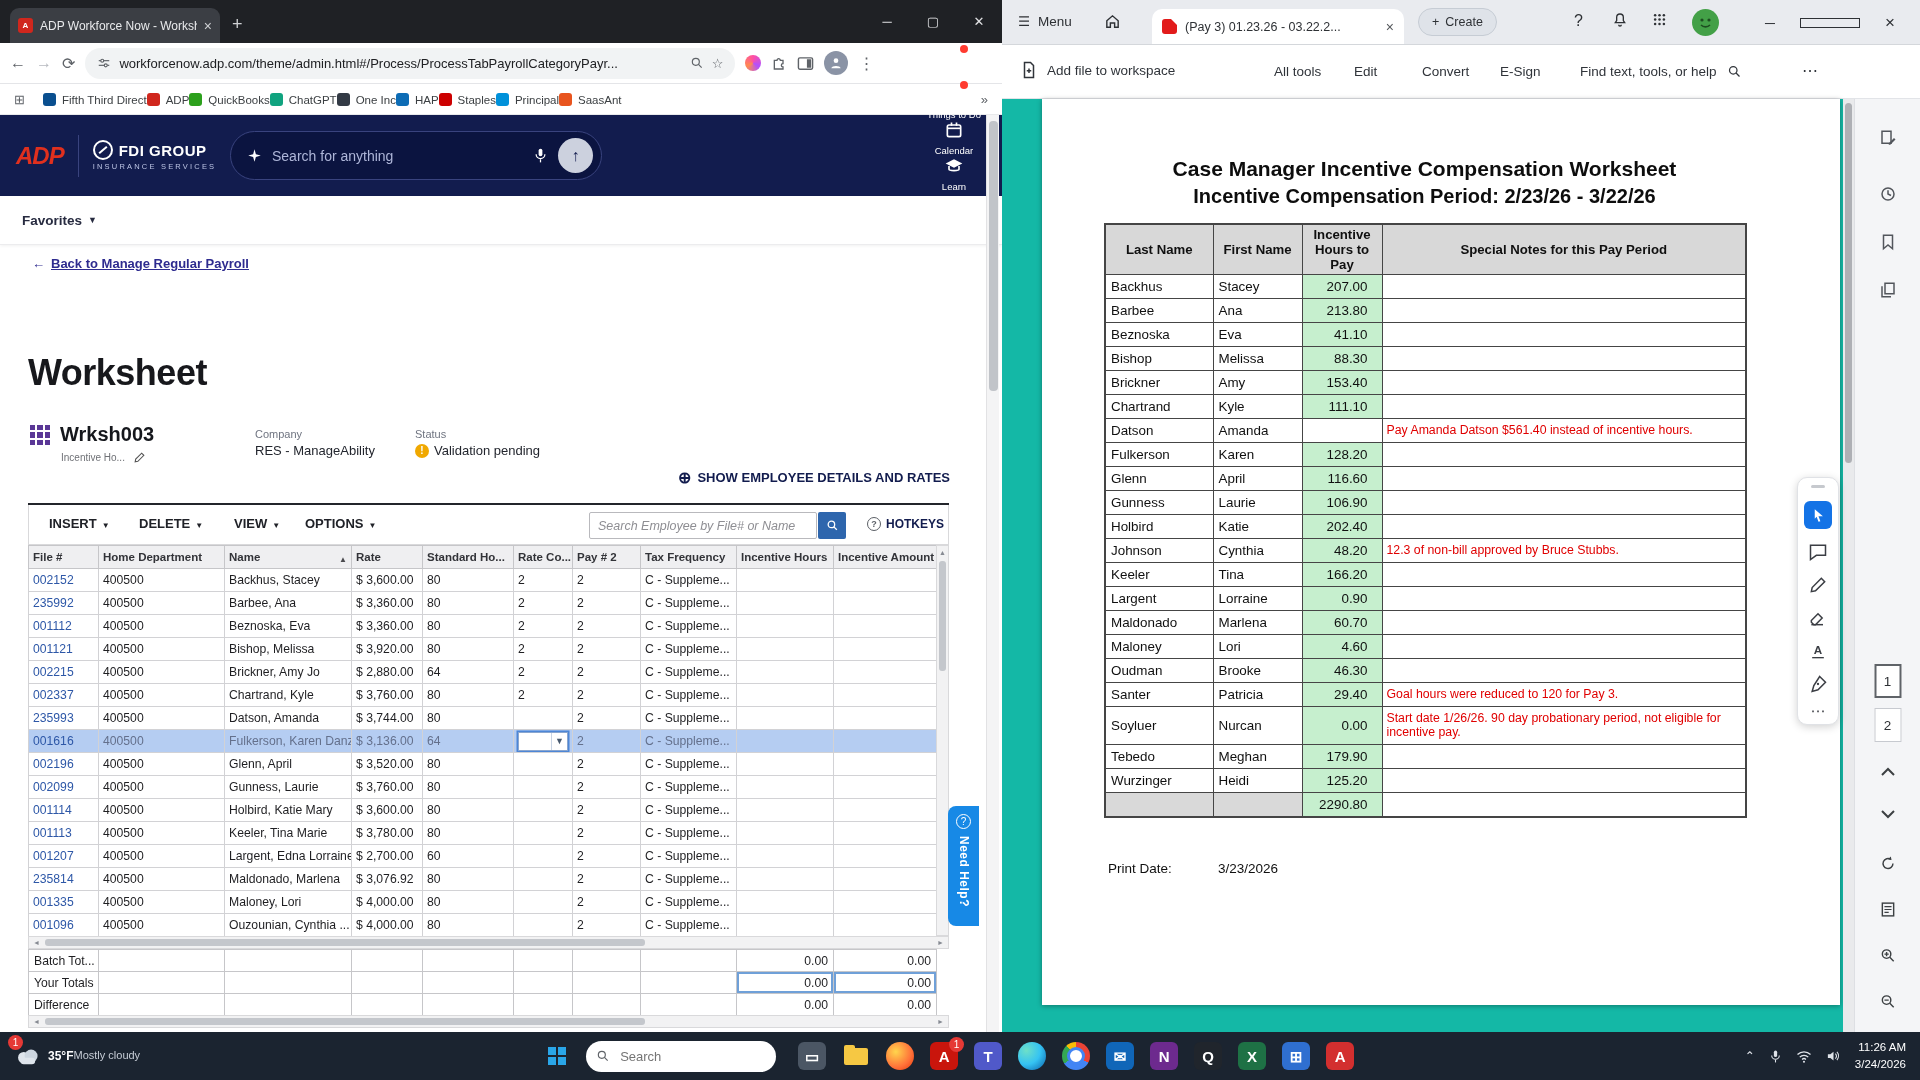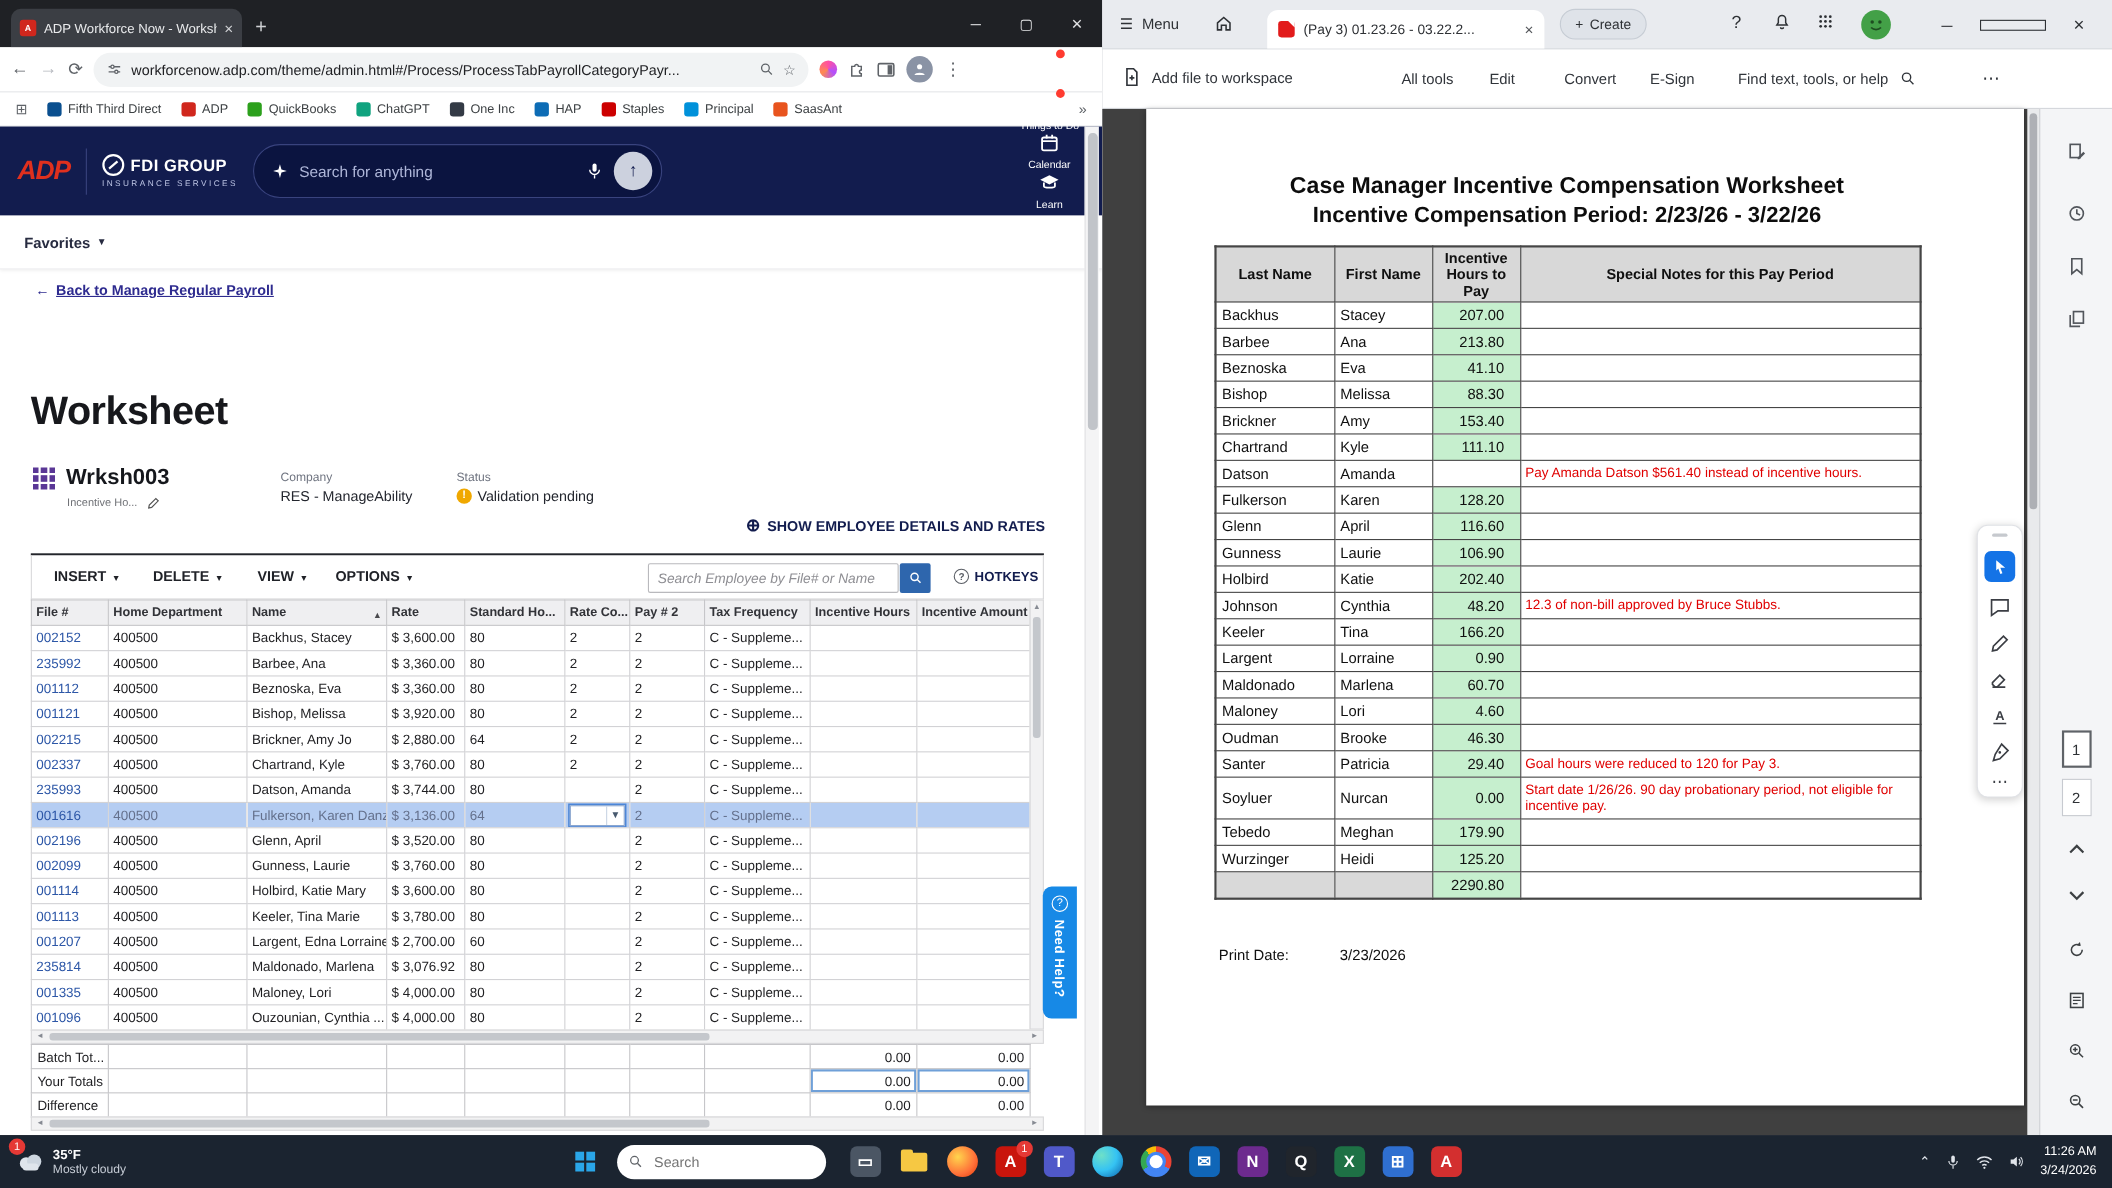--- a/index.html
+++ b/index.html
@@ -119,21 +119,21 @@
   .ac-avatar { position:absolute; left:690px; top:9px; width:27px; height:27px; border-radius:50%; background:#43a047; }
   .ac-win { position:absolute; right:0; top:0; height:45px; display:flex; }
   .ac-win span { width:60px; display:flex; align-items:center; justify-content:center; color:#2e3135; font-size:14px; }
   .ac-max { width:10px; height:10px; border:1.4px solid #2e3135; display:inline-block; }
   .ac-toolbar { position:absolute; left:0; top:45px; width:100%; height:54px; background:#fff; border-bottom:1px solid #e2e4e8; }
   .ac-addfile { position:absolute; left:18px; top:16px; display:flex; align-items:center; gap:9px; font-size:13.5px; color:#30343a; }
   .ac-tb-item { position:absolute; top:19px; font-size:13.5px; color:#30343a; }
   .ac-find { position:absolute; left:578px; top:19px; display:flex; gap:10px; align-items:center; font-size:13.5px; color:#30343a; }
   .ac-more { position:absolute; left:800px; top:16px; font-size:16px; color:#30343a; }
 
-  .ac-doc { position:absolute; left:0; top:99px; width:100%; height:933px; background:#404040; }
+  .ac-doc { position:absolute; left:0; top:99px; width:100%; height:933px; background:#14b8a6; }
   .pdf-page { position:absolute; left:40px; top:0; width:798px; height:906px; background:#fff; box-shadow:0 1px 5px rgba(0,0,0,.35); }
   .pdf-title { position:absolute; left:62px; top:58px; width:641px; text-align:center; font-size:21px; font-weight:bold; color:#0d0d0d; }
   .pdf-sub { position:absolute; left:62px; top:86px; width:641px; text-align:center; font-size:20px; font-weight:bold; color:#0d0d0d; }
   table.pdf { position:absolute; left:62px; top:124px; width:641px; border-collapse:collapse; table-layout:fixed; border:2px solid #454545; }
   table.pdf th { height:50px; background:#d8d8d8; border:1px solid #454545; font-size:13.2px; font-weight:bold; color:#101010; text-align:center; vertical-align:middle; padding:2px 4px; }
   table.pdf td { height:24px; border:1px solid #454545; font-size:13.4px; color:#101010; padding:0 5px; vertical-align:middle; overflow:hidden; }
   table.pdf tr.tall td { height:38px; }
   table.pdf td.hrs { text-align:right; padding-right:14px; }
   table.pdf td.green { background:#c6efce; }
   table.pdf td.note { font-size:12.3px; color:#e00000; line-height:1.12; padding:1px 4px; }
@@ -233,21 +233,21 @@
           <svg width="14" height="14" viewBox="0 0 24 24">
             <circle cx="12" cy="8" r="4" fill="#fff"></circle>
             <path d="M4 21c1-5 15-5 16 0z" fill="#fff"></path>
           </svg>
         </span>
       <span class="navico">⋮</span>
     </div>
 
     <div class="bookbar">
       <span class="navico" style="font-size:13px">⊞</span>
-      <span id="bookmarks-list" style="display:flex;gap:18px;align-items:flex-start">
+      <span id="bookmarks-list" style="display:flex;align-items:flex-start">
           <span class="bm">
             <span class="bm-ico" style="background: rgb(10, 79, 143);"></span>
             <span class="bm-label">Fifth Third Direct</span>
           </span>
           <span class="bm">
             <span class="bm-ico" style="background: rgb(208, 39, 29);"></span>
             <span class="bm-label">ADP</span>
           </span>
           <span class="bm">
             <span class="bm-ico" style="background: rgb(44, 160, 28);"></span>
@@ -1071,21 +1071,21 @@
   </div>
 
   <div id="taskbar">
     <div class="weather">
       <span class="w-badge">1</span>
       <svg width="26" height="20" viewBox="0 0 32 24">
           <circle cx="12" cy="14" r="7" fill="#dfe5ec"></circle>
           <circle cx="21" cy="12" r="8" fill="#cdd6e0"></circle>
           <rect x="8" y="14" width="18" height="8" rx="4" fill="#dfe5ec"></rect>
         </svg>
-      <span style="display:flex;flex-direction:column">
+      <span style="display:flex;flex-direction:row">
         <span class="w-temp">35°F</span>
         <span class="w-cond">Mostly cloudy</span>
       </span>
     </div>
     <span class="start">
         <span class="winlogo">
           <i></i>
           <i></i>
           <i></i>
           <i></i>

